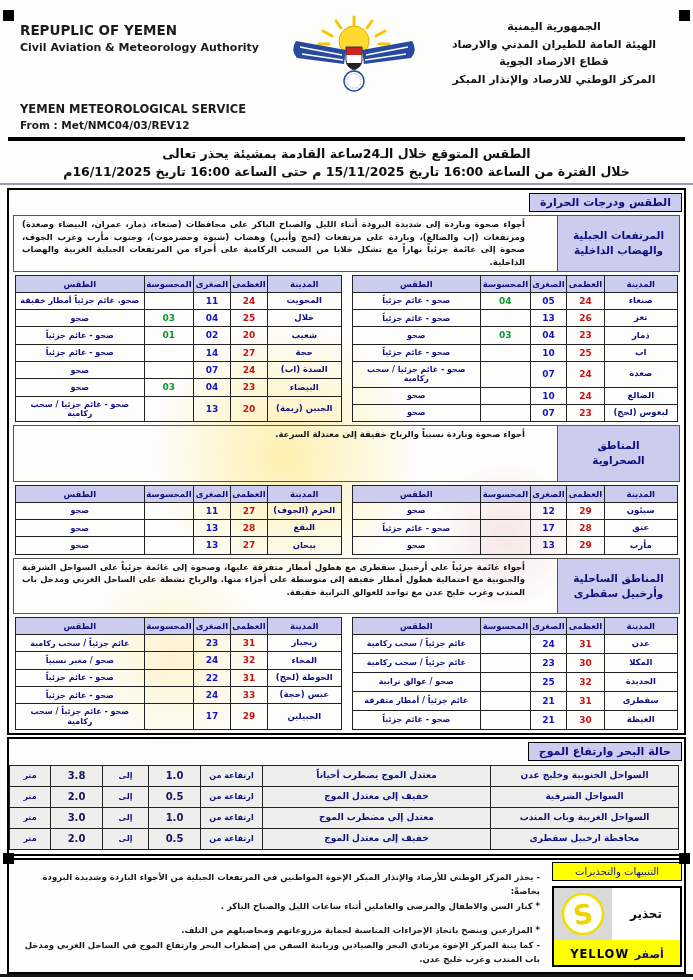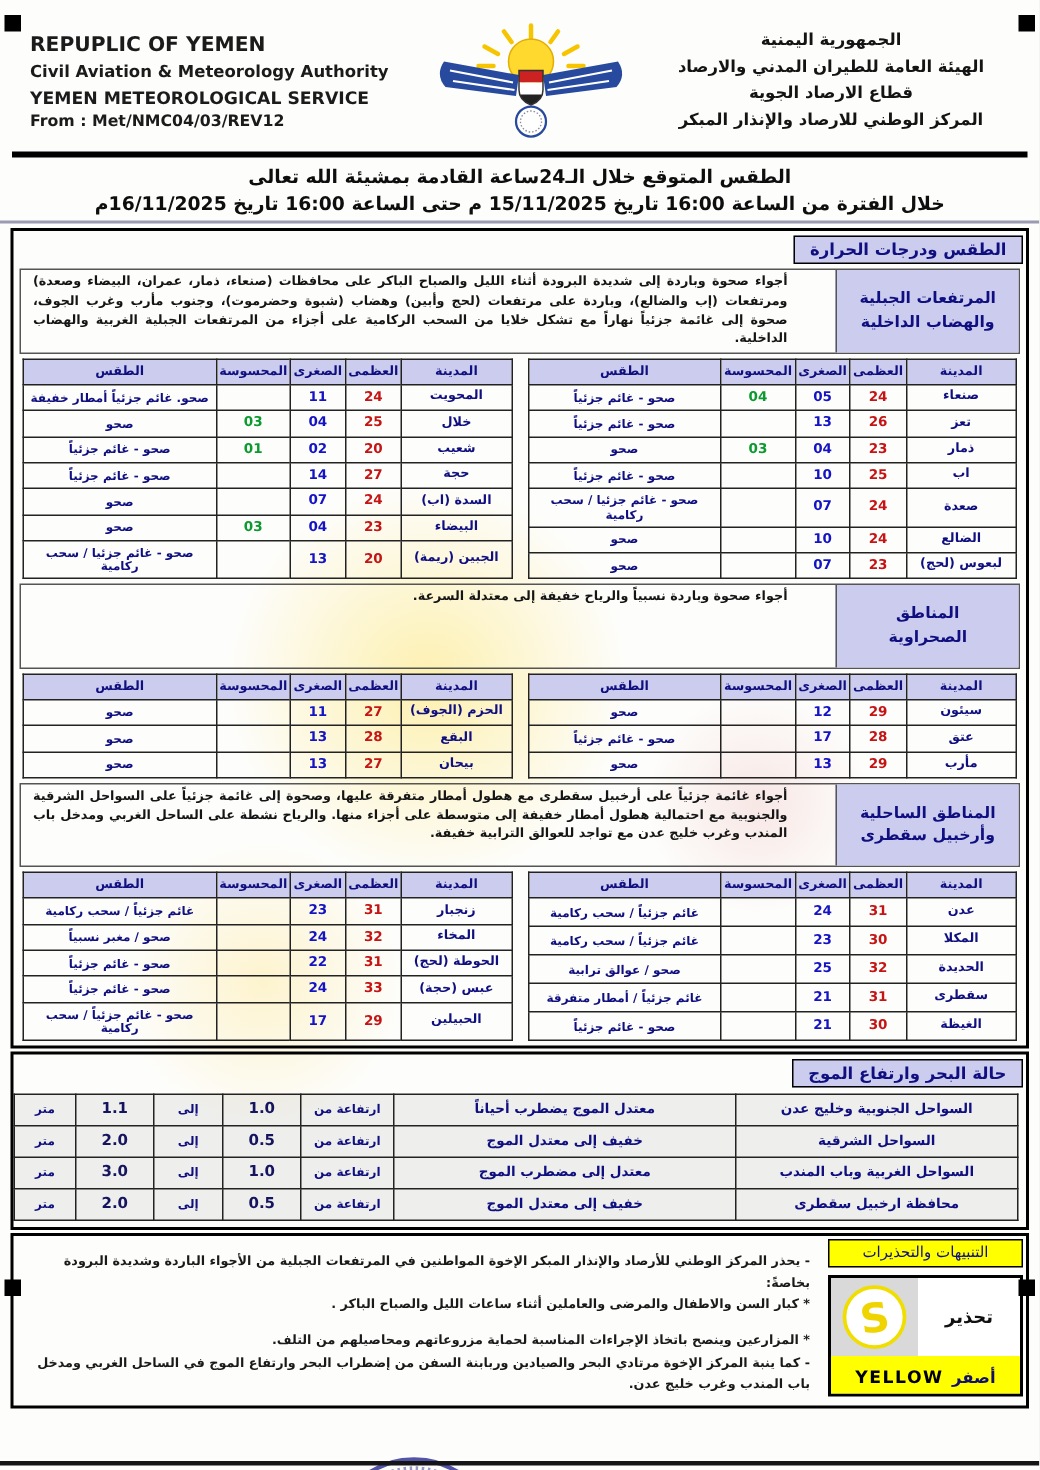--- a/index.html
+++ b/index.html
@@ -27,21 +27,21 @@
   .wm3{left:430px;top:460px;width:150px;height:150px;background:radial-gradient(circle,rgba(205,70,70,.12),rgba(205,70,70,0) 70%);}
 
   .content{position:relative;z-index:1;}
 
   
   .hdr{display:flex;align-items:flex-start;justify-content:space-between;padding:14px 20px 0;}
   .hdr-ar{width:238px;text-align:center;font-weight:bold;color:#141414;font-size:11px;line-height:1.6;padding-top:4px;}
   .hdr-en{width:252px;text-align:left;font-weight:bold;color:#1b1b1b;direction:ltr;line-height:1.5;padding-top:6px;}
   .hdr-en div:nth-child(1){font-size:13.5px;}
   .hdr-en div:nth-child(2){font-size:11px;}
-  .hdr-en div:nth-child(3){font-size:11.5px;}
+  .hdr-en div:nth-child(3){font-size:11.5px;margin-top:44px;}
   .hdr-en div:nth-child(4){font-size:10.5px;font-weight:600;}
   .hdr-logo{width:150px;display:flex;justify-content:center;}
   .rule{height:4px;background:#000;margin:3px 8px 0;}
 
   .titles{text-align:center;font-weight:bold;color:#0e0e0e;}
   .title1{font-size:12.5px;margin-top:5px;}
   .title2{font-size:12.5px;margin-top:3px;}
   .title-underline{border-bottom:2px solid #9a9ab2;margin:4px 0 3px;}
 
   
@@ -159,21 +159,21 @@
       <div class="hdr-en">
         <div>REPUPLIC OF YEMEN</div>
           <div>Civil Aviation &amp; Meteorology Authority</div>
           <div>YEMEN METEOROLOGICAL SERVICE</div>
           <div>From : Met/NMC04/03/REV12</div>
       </div>
     </div>
     <div class="rule"></div>
 
     <div class="titles">
-      <div class="title1">الطقس المتوقع خلال الـ24ساعة القادمة بمشيئة الله تعالى</div>
+      <div class="title1">الطقس المتوقع خلال الـ24ساعة القادمة بمشيئة يحذر تعالى</div>
       <div class="title2">خلال الفترة من الساعة 16:00 تاريخ 15/11/2025 م  حتى الساعة 16:00 تاريخ 16/11/2025م</div>
     </div>
     <div class="title-underline"></div>
 
     <div class="box">
       <div class="sec-title">الطقس ودرجات الحرارة</div>
 
       
       <div class="sub">
         <div class="sub-head">
@@ -538,21 +538,21 @@
     <div class="box">
       <div class="sec-title">حالة البحر وارتفاع الموج</div>
       <table class="seat">
         <tbody>
           <tr>
               <td class="s-region">السواحل الجنوبية وخليج عدن</td>
               <td class="s-state">معتدل الموج يضطرب أحياناً</td>
               <td class="s-lab">ارتفاعة من</td>
               <td class="s-val">1.0</td>
               <td class="s-lab2">إلى</td>
-              <td class="s-val2">1.1</td>
+              <td class="s-val2">3.8</td>
               <td class="s-unit">متر</td>
             </tr>
             <tr>
               <td class="s-region">السواحل الشرقية</td>
               <td class="s-state">خفيف إلى معتدل الموج</td>
               <td class="s-lab">ارتفاعة من</td>
               <td class="s-val">0.5</td>
               <td class="s-lab2">إلى</td>
               <td class="s-val2">2.0</td>
               <td class="s-unit">متر</td>

